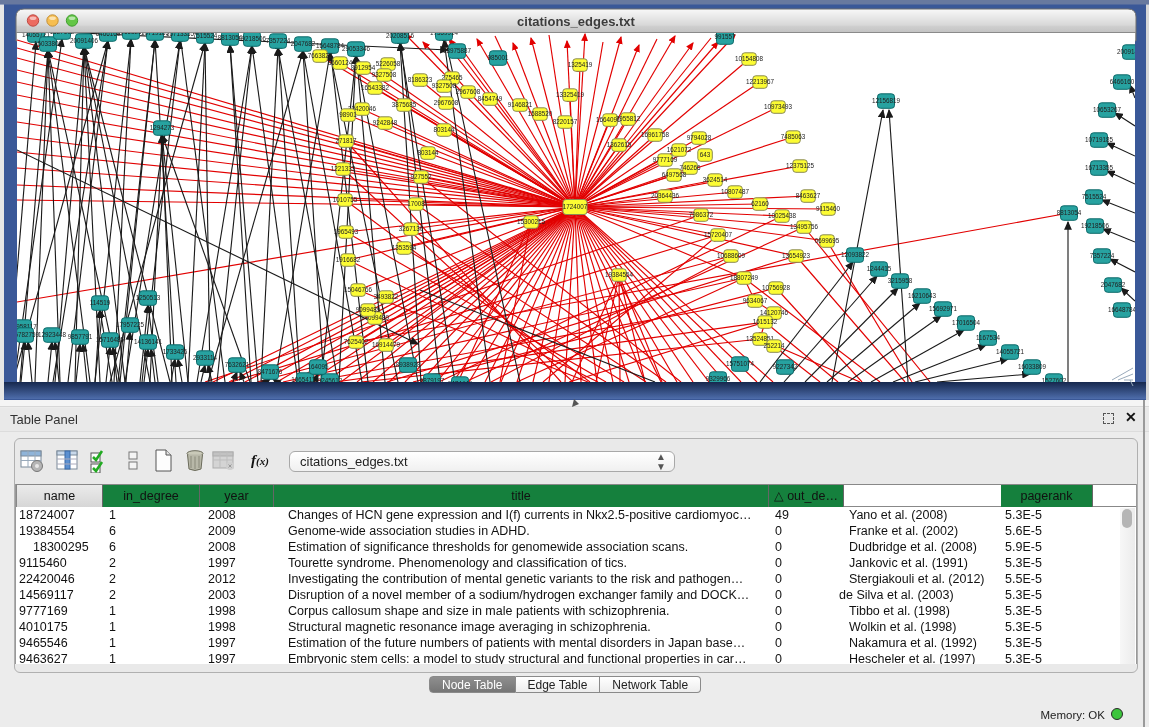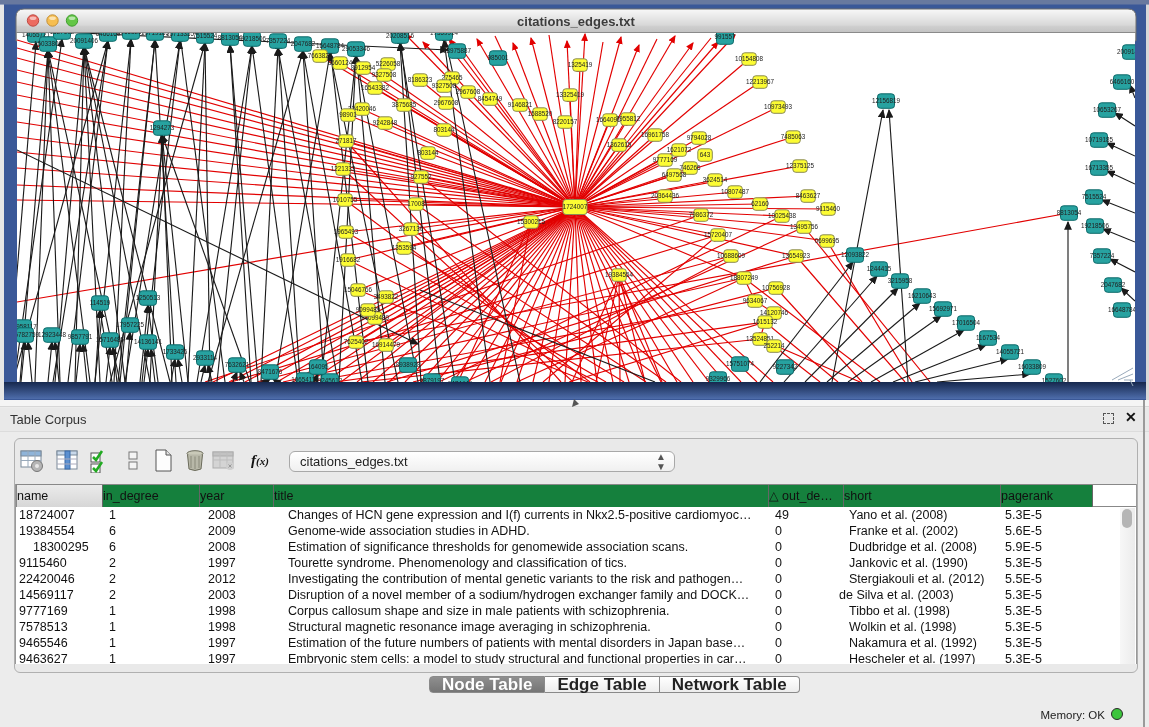--- a/index.html
+++ b/index.html
@@ -7,29 +7,29 @@
 .be{stroke:#1a1a1a;stroke-width:1.12;fill:none}
 #bottom{position:absolute;left:0;top:400px;width:1149px;height:327px;background:#ececec}
 #divider{position:absolute;left:0;top:0;width:1149px;height:7px;background:#f5f5f5;border-bottom:1px solid #d8d8d8}
 #tphead{position:absolute;left:0;top:8px;width:1149px;height:24px;background:#e9e9e9;border-bottom:1px solid #dcdcdc}
 #tphead .t{position:absolute;left:10px;top:4px;font-size:13px;color:#333}
 #container{position:absolute;left:14px;top:38px;width:1124px;height:235px;background:#e9e9e9;border:1px solid #b0b0b0;border-radius:6px}
 #combo{position:absolute;left:289px;top:51px;width:386px;height:21px;background:linear-gradient(#ffffff,#f0f0f0);border:1px solid #a8a8a8;border-radius:6px;font-size:13px;color:#222;line-height:20px;padding-left:10px}
 #combo .ar{position:absolute;right:8px;top:0;font-size:10px;color:#555;line-height:10px}
 #tablewrap{position:absolute;left:15px;top:84px;width:1122px;height:180px;background:#fff;overflow:hidden;border-left:1px solid #999;border-right:1px solid #999}
 #thead{position:absolute;left:0px;top:0px;width:1122px;height:23px;border-top:1px solid #888;border-bottom:1px solid #888;background:#fff}
-.hcell{position:absolute;top:0;height:22px;line-height:22px;font-size:12.5px;color:#111;border-right:1px solid #666}
+.hcell{position:absolute;top:0;height:22px;line-height:22px;text-align:center;font-size:12.5px;color:#111;border-right:1px solid #666}
 .hcell.gray{background:linear-gradient(#ebebeb,#d6d6d6);border-left:1px solid #888}
 .hcell.blue{background:#15803d}
 #tbody{position:absolute;left:0;top:23px;width:1122px}
 .row{position:relative;height:16px;line-height:16px;font-size:12.5px;color:#111;white-space:nowrap}
 .cell{position:absolute;top:0;overflow:hidden;white-space:nowrap}
 #sbar{position:absolute;left:1104px;top:24px;width:15px;height:156px;background:linear-gradient(90deg,#f7f7f7,#ececec)}
 #sthumb{position:absolute;left:2px;top:1px;width:10px;height:19px;background:#b5b5b5;border-radius:5px}
-#tabs{position:absolute;left:429px;top:276px;height:17px;font-size:17px;font-weight:bold}
+#tabs{position:absolute;left:429px;top:276px;height:17px;font-size:12px;font-weight:normal}
 .tab{float:left;height:17px;line-height:16px;padding:0 12px;border:1px solid #8a8a8a;border-left:none;background:linear-gradient(#ffffff,#ededed);color:#222}
 .tab.first{border-left:1px solid #8a8a8a;border-radius:4px 0 0 4px;background:linear-gradient(#8f8f8f,#757575);color:#fff}
 .tab.last{border-radius:0 4px 4px 0}
 #mem{position:absolute;right:44px;top:309px;font-size:11.5px;color:#222}
 #memdot{position:absolute;right:26px;top:308px;width:12px;height:12px;border-radius:7px;background:#3dc53d;border:1.5px solid #2a2a2a}
 #ticon{position:absolute;left:1103px;top:13px;width:11px;height:11px;border:1px dashed #555}
 #xicon{position:absolute;left:1125px;top:9px;font-size:14px;font-weight:bold;color:#111}
 #cursor{position:absolute;left:570px;top:-3px;font-size:9px;color:#444}
 #rightedge{position:absolute;left:1143px;top:0px;width:2px;height:327px;background:#9a9a9a}
 </style></head><body>
@@ -636,21 +636,21 @@
       <g stroke="#9ab" stroke-width="1">
         <line x1="1112" y1="380" x2="1133" y2="368"></line>
         <line x1="1118" y1="380" x2="1133" y2="374"></line>
         <line x1="1124" y1="380" x2="1133" y2="380"></line>
         <line x1="1130" y1="380" x2="1133" y2="386"></line>
       </g>
     </svg>
 <div id="bottom">
 <div id="divider"></div>
 <div id="tphead">
-        <span class="t">Table Corpus</span>
+        <span class="t">Table Panel</span>
       </div>
 <div id="container"></div>
 <svg style="position:absolute;left:20px;top:49px" width="24" height="24" viewBox="0 0 24 24">
         <rect x="1" y="2" width="20" height="16" fill="#fff" stroke="#7a8a9a"></rect>
         <rect x="1" y="2" width="20" height="5" fill="#8fb4d9" stroke="#7a8a9a"></rect>
         <path d="M8,2 V18 M15,2 V18 M1,11.5 H21" stroke="#9ab" fill="none"></path>
         <circle cx="17" cy="17" r="5.5" fill="#b5b5b5" stroke="#777"></circle>
         <circle cx="17" cy="17" r="2" fill="#e8e8e8"></circle>
       </svg>
       <svg style="position:absolute;left:56px;top:49px" width="24" height="24" viewBox="0 0 24 24">
@@ -687,21 +687,20 @@
       </svg>
 <div style="position:absolute;left:251px;top:52px;font-size:15px;font-style:italic;font-family:'Liberation Serif',serif;font-weight:bold;color:#111">f<span style="font-size:11px">(x)</span></div>
 <div id="combo">citations_edges.txt<span class="ar">▲<br>▼</span></div>
 <div id="tablewrap">
 <div id="thead">
           <div class="hcell gray" style="left:0px;width:87px">name</div>
           <div class="hcell blue" style="left:87px;width:97px">in_degree</div>
           <div class="hcell blue" style="left:184px;width:74px">year</div>
           <div class="hcell blue" style="left:258px;width:495px">title</div>
           <div class="hcell blue" style="left:753px;width:75px">△ out_de…</div>
-          <div class="hcell blue" style="left:828px;width:157px">short</div>
           <div class="hcell blue" style="left:985px;width:92px">pagerank</div>
         </div>
 <div id="tbody">
           <div class="row">
             <div class="cell" style="left:3px;width:82px">18724007</div>
             <div class="cell" style="left:93px;width:89px">1</div>
             <div class="cell" style="left:192px;width:64px">2008</div>
             <div class="cell" style="left:272px;width:479px">Changes of HCN gene expression and I(f) currents in Nkx2.5-positive cardiomyoc…</div>
             <div class="cell" style="left:759px;width:67px">49</div>
             <div class="cell" style="left:833px;width:150px">Yano et al. (2008)</div>
@@ -724,21 +723,21 @@
             <div class="cell" style="left:759px;width:67px">0</div>
             <div class="cell" style="left:833px;width:150px">Dudbridge et al. (2008)</div>
             <div class="cell" style="left:989px;width:86px">5.9E-5</div>
           </div>
           <div class="row">
             <div class="cell" style="left:3px;width:82px">9115460</div>
             <div class="cell" style="left:93px;width:89px">2</div>
             <div class="cell" style="left:192px;width:64px">1997</div>
             <div class="cell" style="left:272px;width:479px">Tourette syndrome. Phenomenology and classification of tics.</div>
             <div class="cell" style="left:759px;width:67px">0</div>
-            <div class="cell" style="left:833px;width:150px">Jankovic et al. (1990)</div>
+            <div class="cell" style="left:833px;width:150px">Jankovic et al. (1991)</div>
             <div class="cell" style="left:989px;width:86px">5.3E-5</div>
           </div>
           <div class="row">
             <div class="cell" style="left:3px;width:82px">22420046</div>
             <div class="cell" style="left:93px;width:89px">2</div>
             <div class="cell" style="left:192px;width:64px">2012</div>
             <div class="cell" style="left:272px;width:479px">Investigating the contribution of mental genetic variants to the risk and pathogen…</div>
             <div class="cell" style="left:759px;width:67px">0</div>
             <div class="cell" style="left:833px;width:150px">Stergiakouli et al. (2012)</div>
             <div class="cell" style="left:989px;width:86px">5.5E-5</div>
@@ -755,21 +754,21 @@
           <div class="row">
             <div class="cell" style="left:3px;width:82px">9777169</div>
             <div class="cell" style="left:93px;width:89px">1</div>
             <div class="cell" style="left:192px;width:64px">1998</div>
             <div class="cell" style="left:272px;width:479px">Corpus callosum shape and size in male patients with schizophrenia.</div>
             <div class="cell" style="left:759px;width:67px">0</div>
             <div class="cell" style="left:833px;width:150px">Tibbo et al. (1998)</div>
             <div class="cell" style="left:989px;width:86px">5.3E-5</div>
           </div>
           <div class="row">
-            <div class="cell" style="left:3px;width:82px">7578513</div>
+            <div class="cell" style="left:3px;width:82px">4010175</div>
             <div class="cell" style="left:93px;width:89px">1</div>
             <div class="cell" style="left:192px;width:64px">1998</div>
             <div class="cell" style="left:272px;width:479px">Structural magnetic resonance image averaging in schizophrenia.</div>
             <div class="cell" style="left:759px;width:67px">0</div>
             <div class="cell" style="left:833px;width:150px">Wolkin et al. (1998)</div>
             <div class="cell" style="left:989px;width:86px">5.3E-5</div>
           </div>
           <div class="row">
             <div class="cell" style="left:3px;width:82px">9465546</div>
             <div class="cell" style="left:93px;width:89px">1</div>

